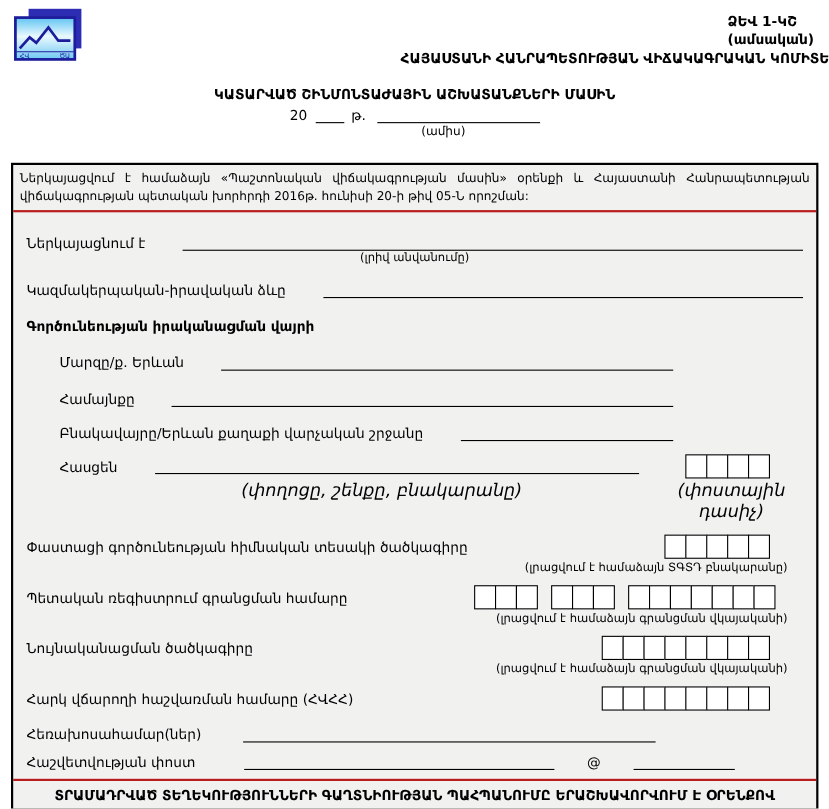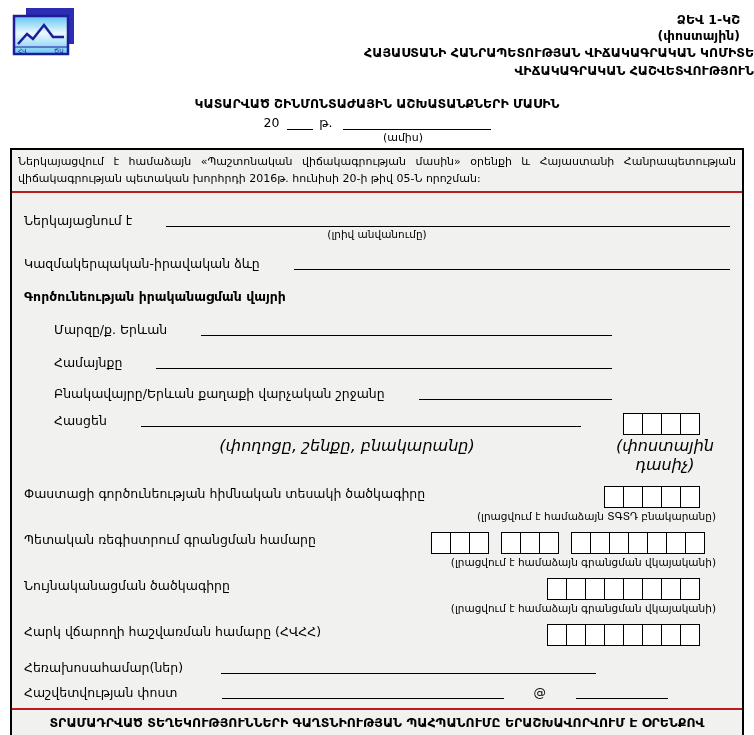--- a/index.html
+++ b/index.html
@@ -7,40 +7,40 @@
   body {
     font-family: "DejaVu Sans", sans-serif;
     color:#000;
     width:754px; height:735px;
     position:relative;
     font-size:12px;
   }
   
   .header { position:relative; height:148px; padding-top:6px; }
   .logo { position:absolute; left:10px; top:6px; width:68px; height:52px; }
-  .form-code { position:absolute; right:14px; top:12px; text-align:right; font-weight:bold; font-size:12.5px; line-height:1.25; }
+  .form-code { position:absolute; right:14px; top:12px; font-weight:bold; font-size:12.5px; line-height:1.25; }
   .org-lines { text-align:right; font-weight:bold; font-size:12.5px; margin-top:38px; line-height:1.45; }
   .report-title { text-align:center; font-weight:bold; font-size:12.5px; margin-top:16px; }
   .year-row { display:flex; justify-content:center; align-items:flex-end; margin-top:4px; font-size:12.5px; }
   .year-row .u { display:inline-block; border-bottom:1px solid #000; }
   .u-year { width:26px; margin:0 6px 0 8px; }
   .u-month { width:148px; margin-left:10px; }
   .month-hint { text-align:center; font-size:11px; margin-top:1px; padding-left:52px; }
 
   
   .main-box { position:absolute; left:10px; top:148px; width:734px; border:2px solid #000; background:#f1f1f0; }
   .sect { border-bottom:2px solid #b91c1c; padding:4px 8px; }
   .sect:last-child { border-bottom:none; }
   .intro { font-size:11px; text-align:justify; line-height:1.5; padding:4px 6px; }
   .deadline { font-size:11px; padding:6px 6px; }
   .deadline b { font-weight:bold; }
 
   
   .fields { padding:6px 12px 8px 12px; }
-  .frow { display:flex; align-items:flex-start; font-size:12.5px;gap:28px; }
+  .frow { display:flex; align-items:center; font-size:12.5px;gap:28px; }
   .frow .lbl { white-space:nowrap; }
   .frow .u { border-bottom:1px solid #000; flex:1; height:14px; margin-left:6px; }
   .hint { font-size:10.5px; }
   .hint-center { text-align:center; }
   .italic { font-style:italic; }
   .indent { padding-left:30px; }
   .bold-head { font-weight:bold; font-size:12.5px; margin-top:18px; }
   .mt14{margin-top:14px;} .mt16{margin-top:16px;} .mt18{margin-top:18px;}
   .mt10{margin-top:10px;} .mt12{margin-top:12px;}
 
@@ -83,26 +83,25 @@
     <rect x="16" y="2" width="48" height="36" fill="#2d2db4"></rect>
     <rect x="4" y="10" width="54" height="38" fill="url(#lg)" stroke="#1d1d9c" stroke-width="2.5"></rect>
     <polyline points="8,38 17,28 23,33 34,19 43,31 54,31" fill="none" stroke="#1d1d9c" stroke-width="2.5"></polyline>
     <line x1="5" y1="41" x2="57" y2="41" stroke="#1d1d9c" stroke-width="1"></line>
     <text x="8" y="47" font-size="6" fill="#1d1d9c">ՀՎ</text>
     <text x="44" y="47" font-size="6" fill="#1d1d9c">ԾԱ</text>
   </svg>
 
   <div class="form-code">
     <div>ՁԵՎ 1-ԿՇ</div>
-    <div>(փոստային)</div>
+    <div>(ամսական)</div>
   </div>
 
   <div class="org-lines">
     <div>ՀԱՅԱՍՏԱՆԻ ՀԱՆՐԱՊԵՏՈՒԹՅԱՆ ՎԻՃԱԿԱԳՐԱԿԱՆ ԿՈՄԻՏԵ</div>
-    <div>ՎԻՃԱԿԱԳՐԱԿԱՆ ՀԱՇՎԵՏՎՈՒԹՅՈՒՆ</div>
   </div>
 
   <div class="report-title">ԿԱՏԱՐՎԱԾ ՇԻՆՄՈՆՏԱԺԱՅԻՆ ԱՇԽԱՏԱՆՔՆԵՐԻ ՄԱՍԻՆ</div>
 
   <div class="year-row">
     <span>20</span>
     <span class="u u-year"></span>
     <span>թ.</span>
     <span class="u u-month"></span>
   </div>

